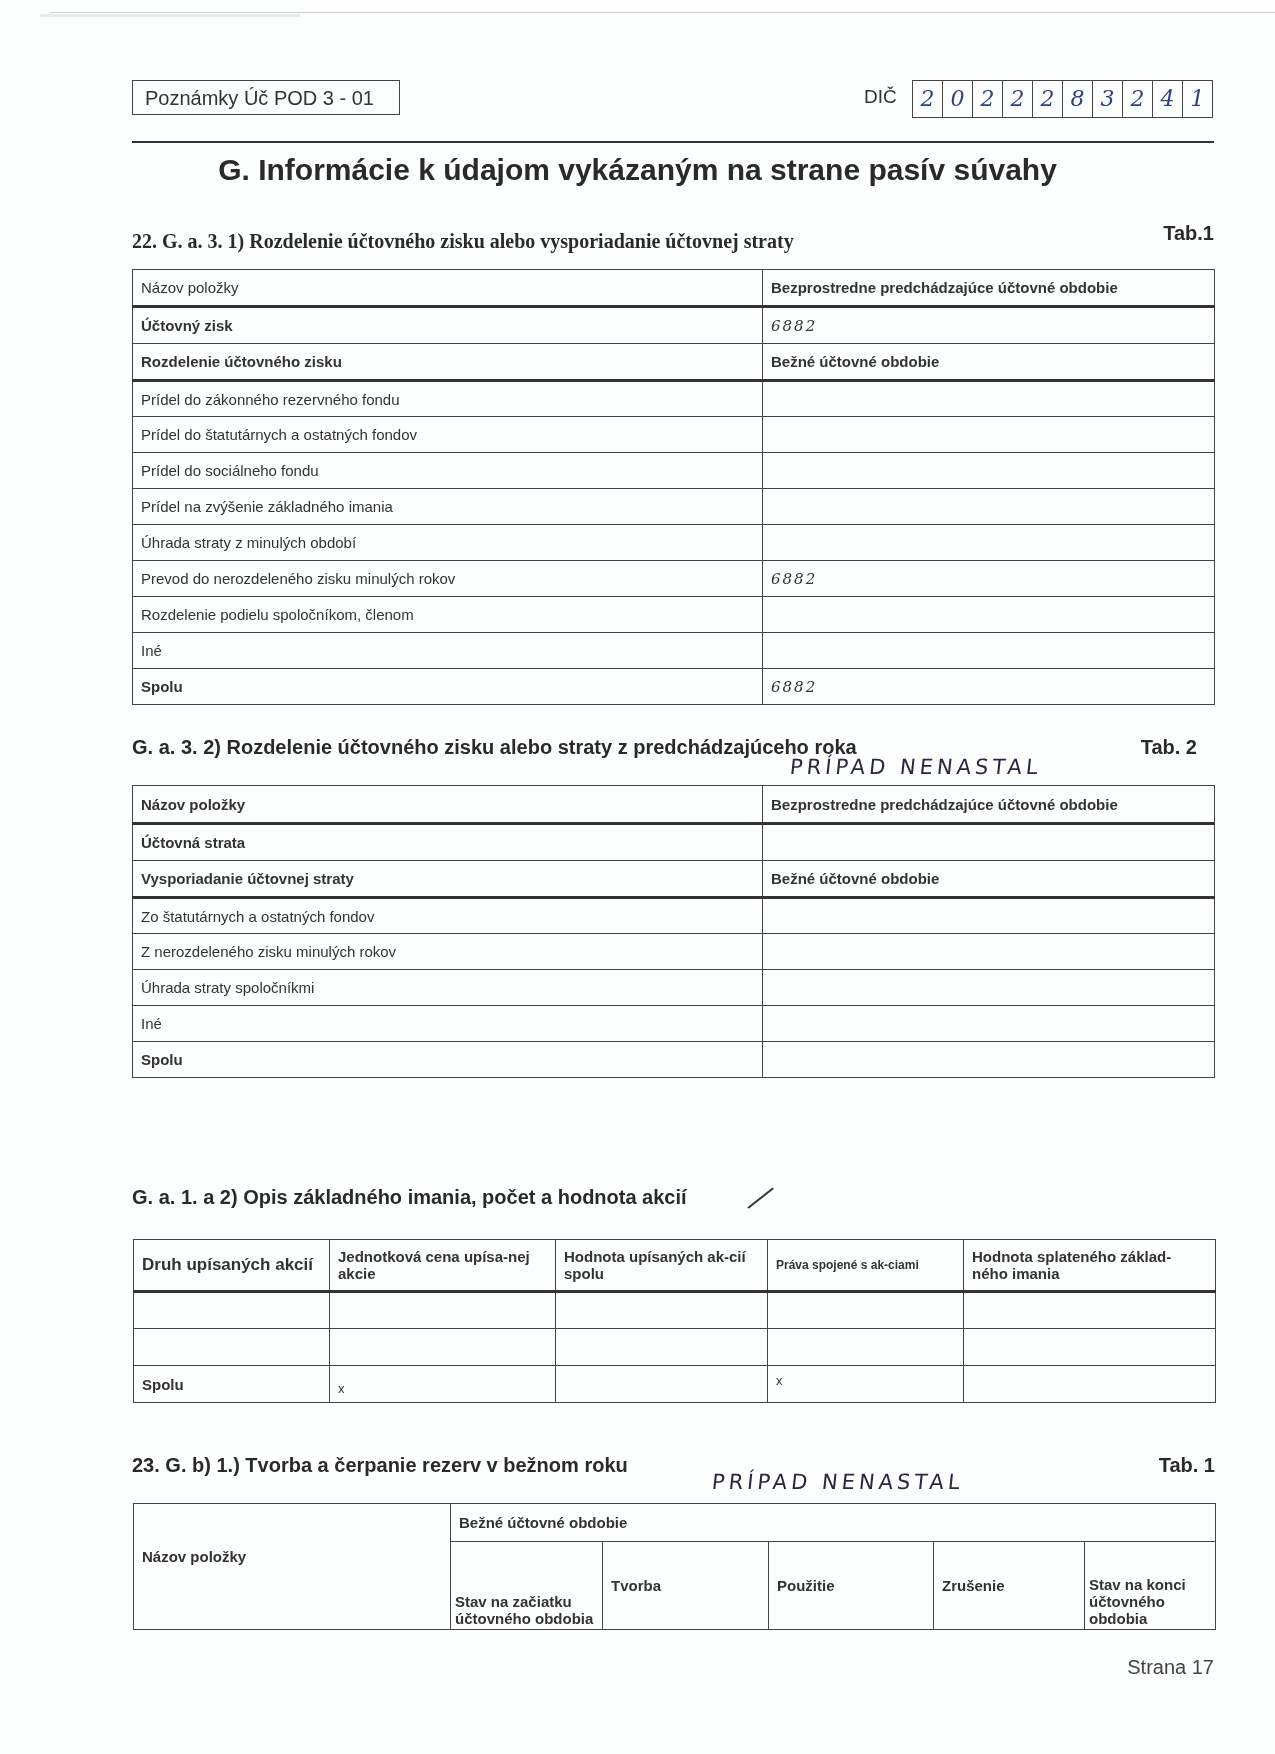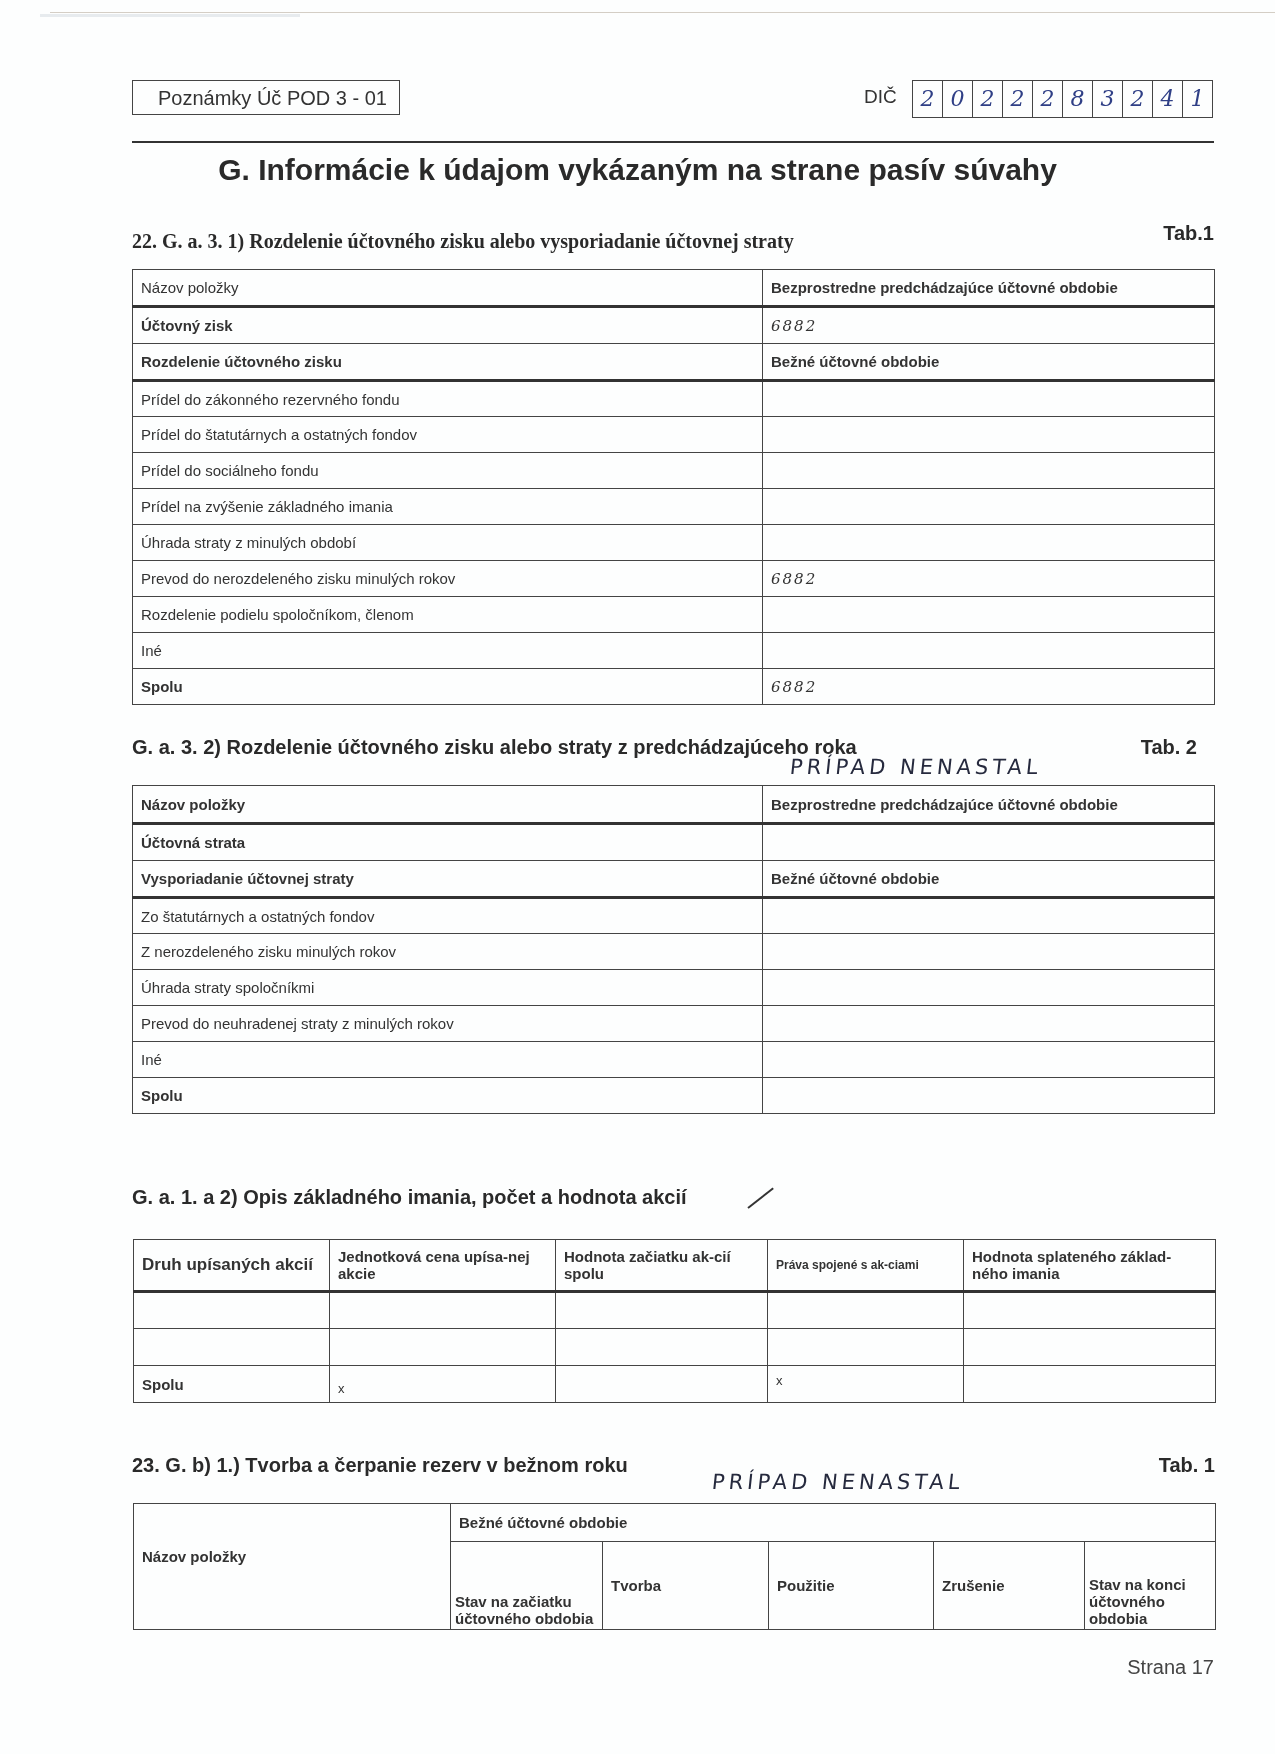--- a/index.html
+++ b/index.html
@@ -6,21 +6,21 @@
   body {
     width:1275px; height:1754px; position:relative; overflow:hidden;
     background:#fdfefe; color:#2b2b2b;
     font-family:"Liberation Sans", sans-serif;
   }
   .abs { position:absolute; }
   .scanline { left:50px; top:12px; width:1225px; height:1px; background:#c9c2b6; opacity:.8; }
   .scanline2 { left:40px; top:14px; width:260px; height:3px; background:#d9dde2; opacity:.6; }
 
   .form-code { left:132px; top:80px; width:268px; height:35px; border:1px solid #444;
-    font-size:20px; line-height:35px; padding-left:25px; box-sizing:border-box; color:#333; }
+    font-size:20px; line-height:35px; padding-left:12px; box-sizing:border-box; color:#333; }
   .dic-label { left:864px; top:86px; font-size:19px; color:#333; }
   .dic-boxes { left:912px; top:80px; height:36px; display:flex; border:1px solid #444; border-right:none; }
   .dic-box { width:30px; height:36px; border-right:1px solid #444; box-sizing:border-box;
     font-family:"DejaVu Serif", serif; font-style:italic; color:#2f3f86; font-size:22px;
     text-align:center; line-height:36px; }
 
   .rule { left:132px; top:141px; width:1082px; height:2px; background:#333; }
   .page-title { left:0; width:1275px; top:153px; text-align:center; font-size:30px; font-weight:bold; color:#2a2a2a; }
 
   .sec-title { font-size:20px; font-weight:bold; color:#2a2a2a; }
@@ -148,24 +148,20 @@
   </tr>
   <tr style="height:36px">
     <td>Z nerozdeleného zisku minulých rokov</td>
     <td class="c hv"></td>
   </tr>
   <tr style="height:36px">
     <td>Úhrada straty spoločníkmi</td>
     <td class="c hv"></td>
   </tr>
   <tr style="height:36px">
-    <td>Prevod do neuhradenej straty z minulých rokov</td>
-    <td class="c hv"></td>
-  </tr>
-  <tr style="height:36px">
     <td>Iné</td>
     <td class="c hv"></td>
   </tr>
   <tr style="height:36px">
     <td class="b">Spolu</td>
     <td class="c hv"></td>
   </tr>
 </tbody>
   </table>
 
@@ -177,21 +173,21 @@
     <col style="width:196px">
       <col style="width:226px">
       <col style="width:212px">
       <col style="width:196px">
       <col style="width:252px">
   </colgroup>
   <tbody>
       <tr class="thick-bottom" style="height:52px">
     <td class="c b" style="font-size:17px;">Druh upísaných akcií</td>
     <td class="c b" style="font-size:15px;">Jednotková cena upísa-nej akcie</td>
-    <td class="c b" style="font-size:15px;">Hodnota začiatku ak-cií spolu</td>
+    <td class="c b" style="font-size:15px;">Hodnota upísaných ak-cií spolu</td>
     <td class="c b" style="font-size:12px;">Práva spojené s ak-ciami</td>
     <td class="c b" style="font-size:15px;">Hodnota splateného základ-ného imania</td>
   </tr>
   <tr style="height:37px">
     <td></td>
     <td></td>
     <td></td>
     <td></td>
     <td></td>
   </tr>

